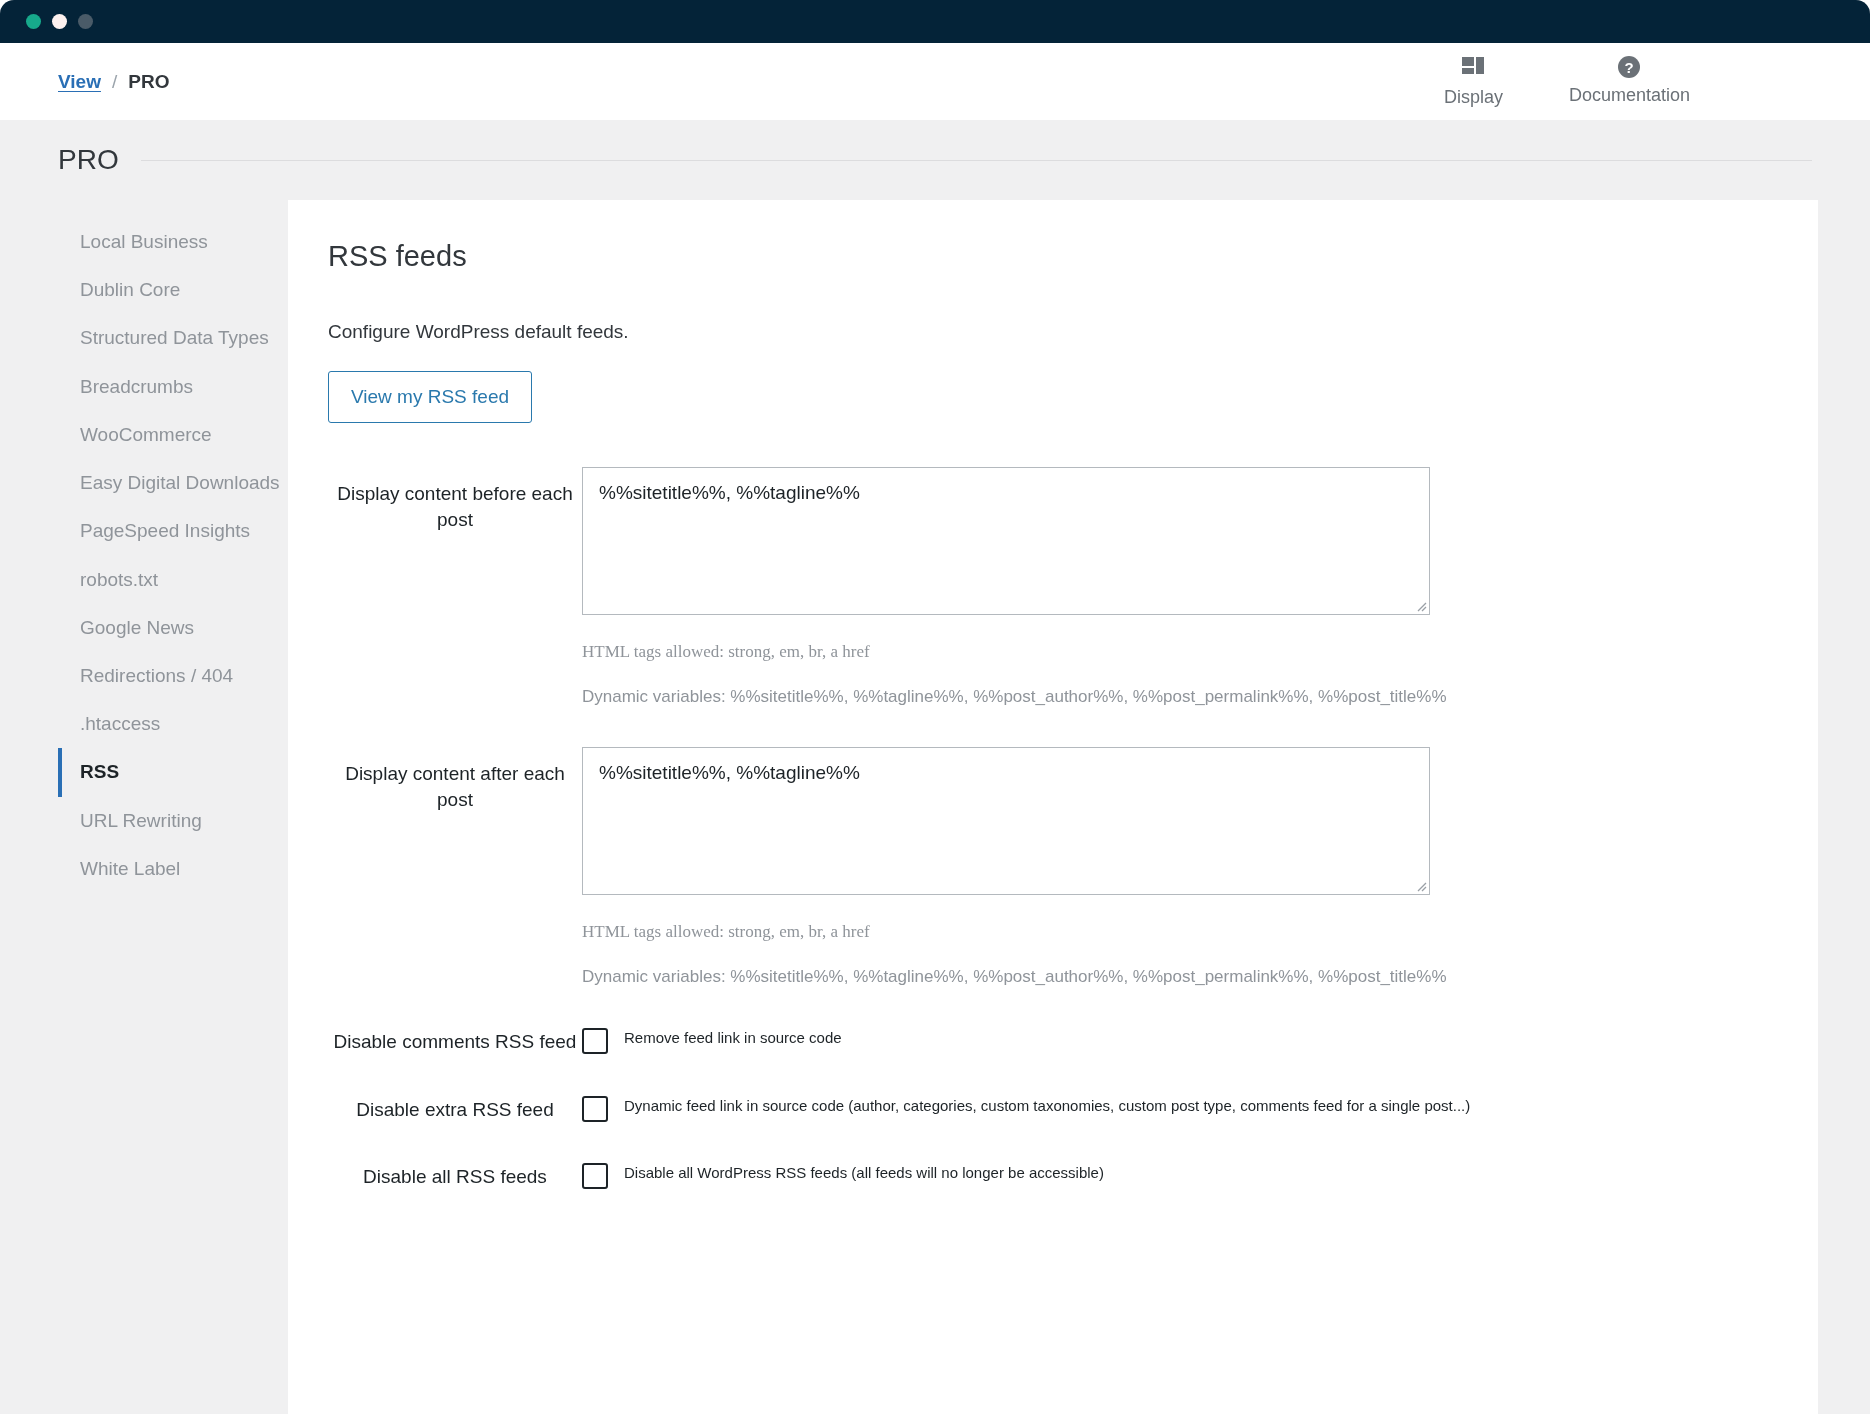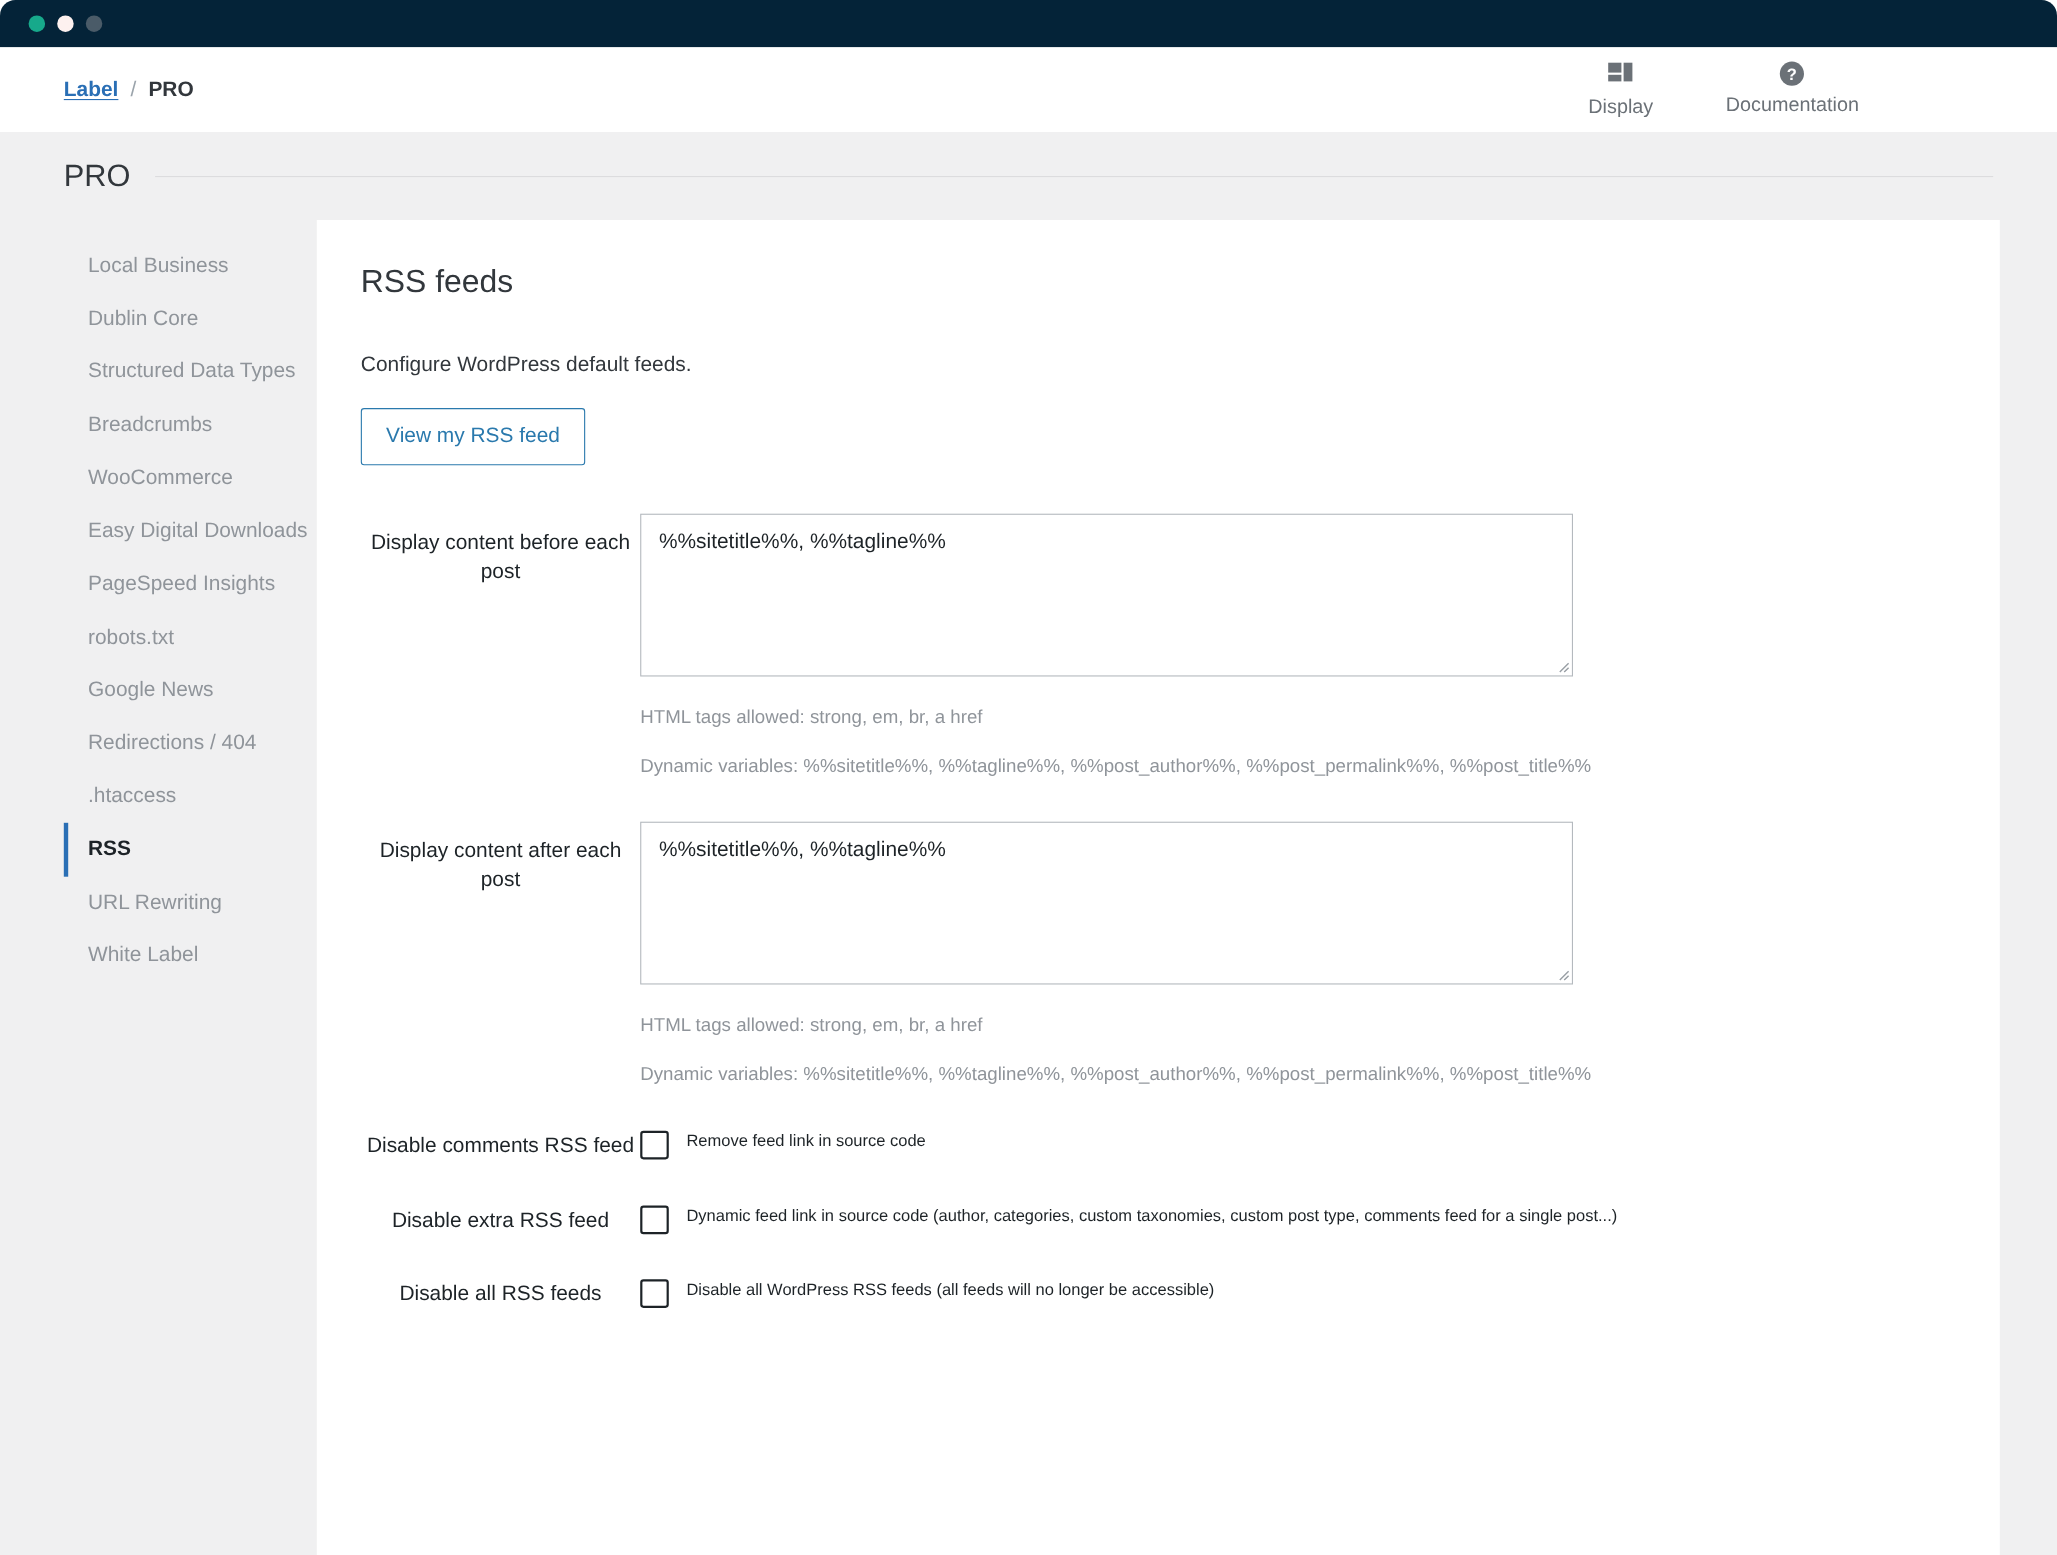--- a/index.html
+++ b/index.html
@@ -196,21 +196,21 @@
     right: 3px; bottom: 3px;
     width: 14px; height: 14px;
     pointer-events: none;
   }
   .hint {
     font-size: 17px;
     color: #8f949a;
     margin-top: 19px;
     line-height: 1.5;
   }
-  .hint.first { margin-top: 24px; }
+  .hint.first { margin-top: 24px; font-family: Liberation Serif, serif; }
 
   
   .cb-row {
     display: flex;
     align-items: flex-start;
     margin-bottom: 40px;
   }
   .cb-row .form-label { padding-top: 2px; }
   .cb-field {
     flex: 1;
@@ -241,21 +241,21 @@
 <div class="window">
 
   <div class="titlebar">
     <span class="dot green"></span>
     <span class="dot white"></span>
     <span class="dot gray"></span>
   </div>
 
   <div class="topbar">
     <div class="breadcrumb">
-      <a href="#">Label</a>
+      <a href="#">View</a>
       <span class="sep">/</span>
       <span class="current">PRO</span>
     </div>
 
     <div class="top-actions">
       <div class="top-action">
         <span>
           <svg class="icon-display" viewBox="0 0 26 26" aria-hidden="true">
             <rect x="2" y="2" width="12" height="9" fill="#6b7177"></rect>
             <rect x="16" y="2" width="8" height="17" fill="#6b7177"></rect>

